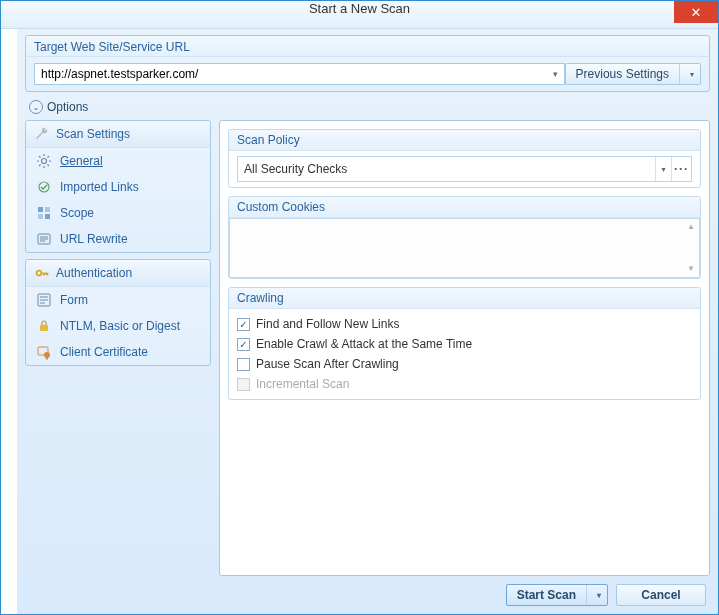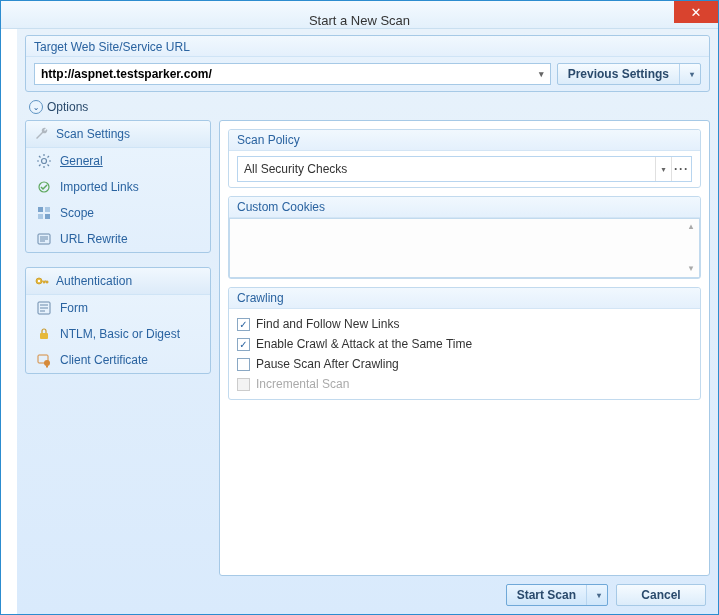--- a/index.html
+++ b/index.html
@@ -16,21 +16,21 @@
   height: 615px;
   border: 1px solid #2c8ccf;
   background: #fff;
   position: relative;
 }
 .titlebar {
   height: 28px;
   background: linear-gradient(to bottom, #f4faff, #e3f0fb);
   border-bottom: 1px solid #c9dff0;
   display: flex;
-  align-items: flex-end;
+  align-items: flex-start;
   justify-content: center;
   position: relative;
 }
 .titlebar-title {
   font-size: 13px;
   color: #333;
 }
 .close-btn {
   position: absolute;
   right: 0;
@@ -68,23 +68,22 @@
   background: linear-gradient(to bottom, #f1f8fe, #e4f0fc);
   border-bottom: 1px solid #cfe4f6;
   border-radius: 3px 3px 0 0;
 }
 .group-body {
   padding: 6px 8px;
 }
 
 .url-row {
   display: flex;
-  gap: 6px;
-  align-items: center;
-  font-weight: bold;
+  gap: 0;
+  align-items: center;
 }
 .url-input {
   flex: 1;
   height: 22px;
   border: 1px solid #a6c9e6;
   background: #fff;
   padding: 0 6px;
   font-size: 12px;
   display: flex;
   align-items: center;
@@ -151,21 +150,21 @@
   flex: 1;
   display: flex;
   gap: 8px;
   min-height: 0;
 }
 
 .sidebar {
   width: 186px;
   display: flex;
   flex-direction: column;
-  gap: 14px;
+  gap: 6px;
 }
 .sidebar-panel {
   border: 1px solid #a6c9e6;
   border-radius: 3px;
   background: linear-gradient(to bottom, #eaf4fd, #e2effc);
 }
 .sidebar-panel-header {
   display: flex;
   align-items: center;
   gap: 6px;

